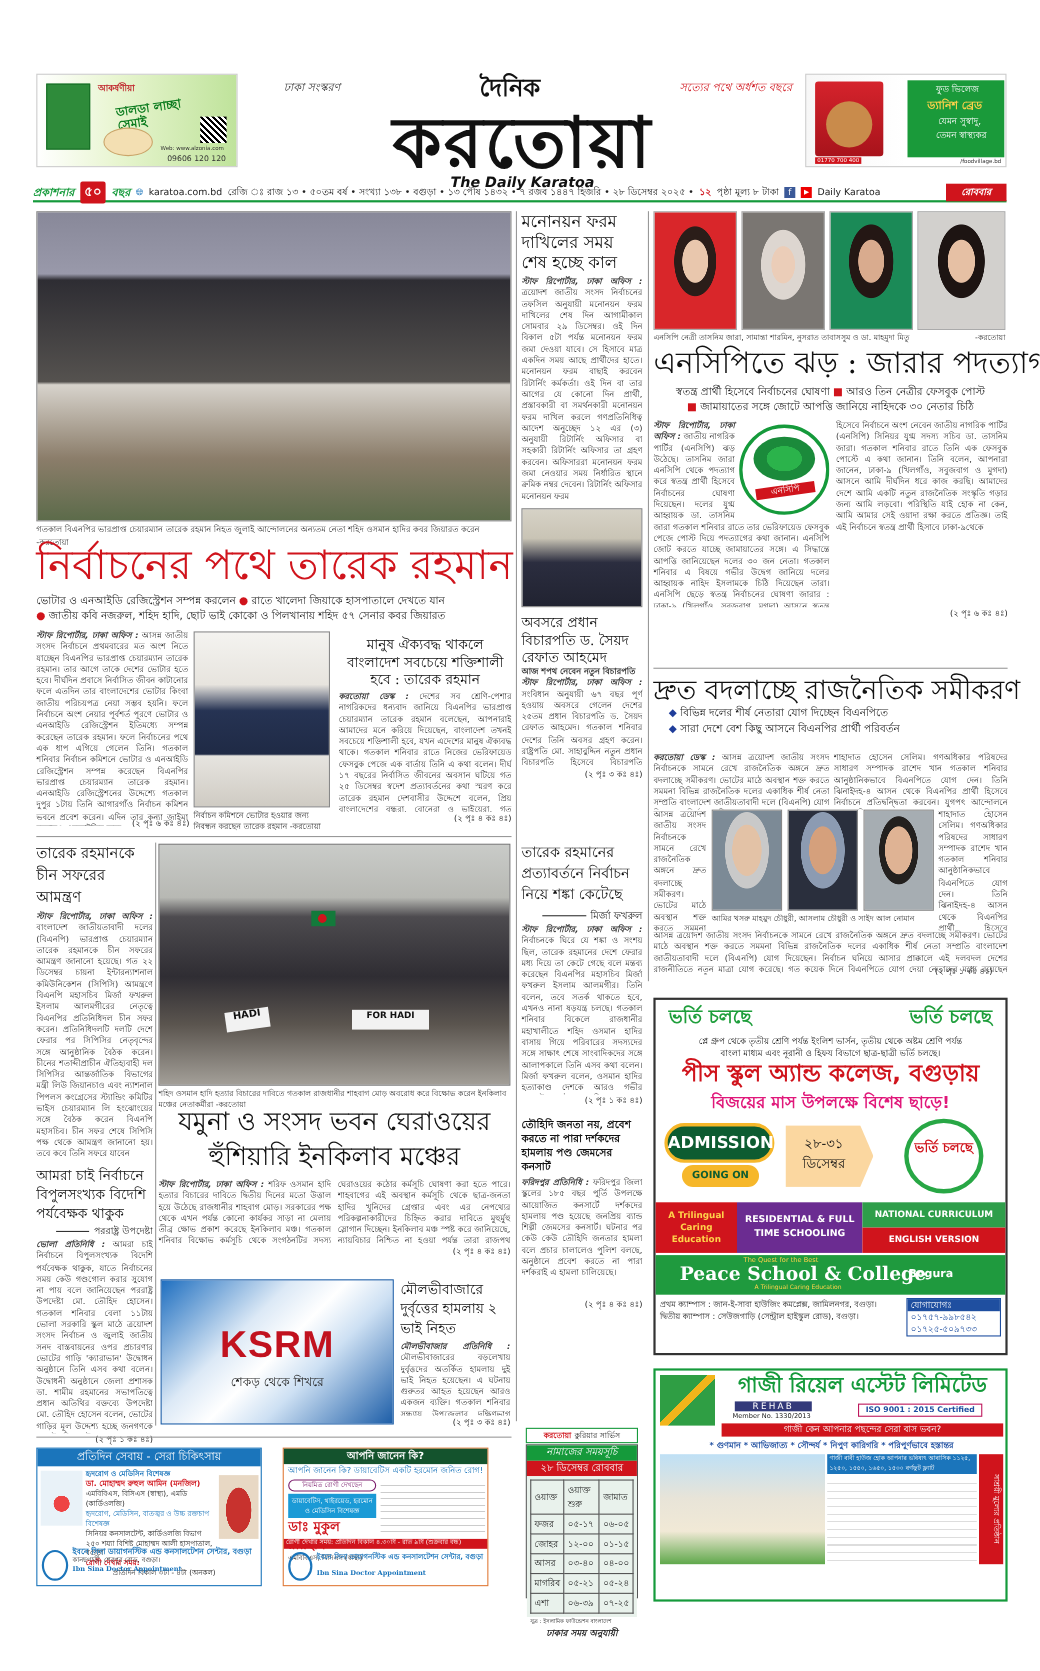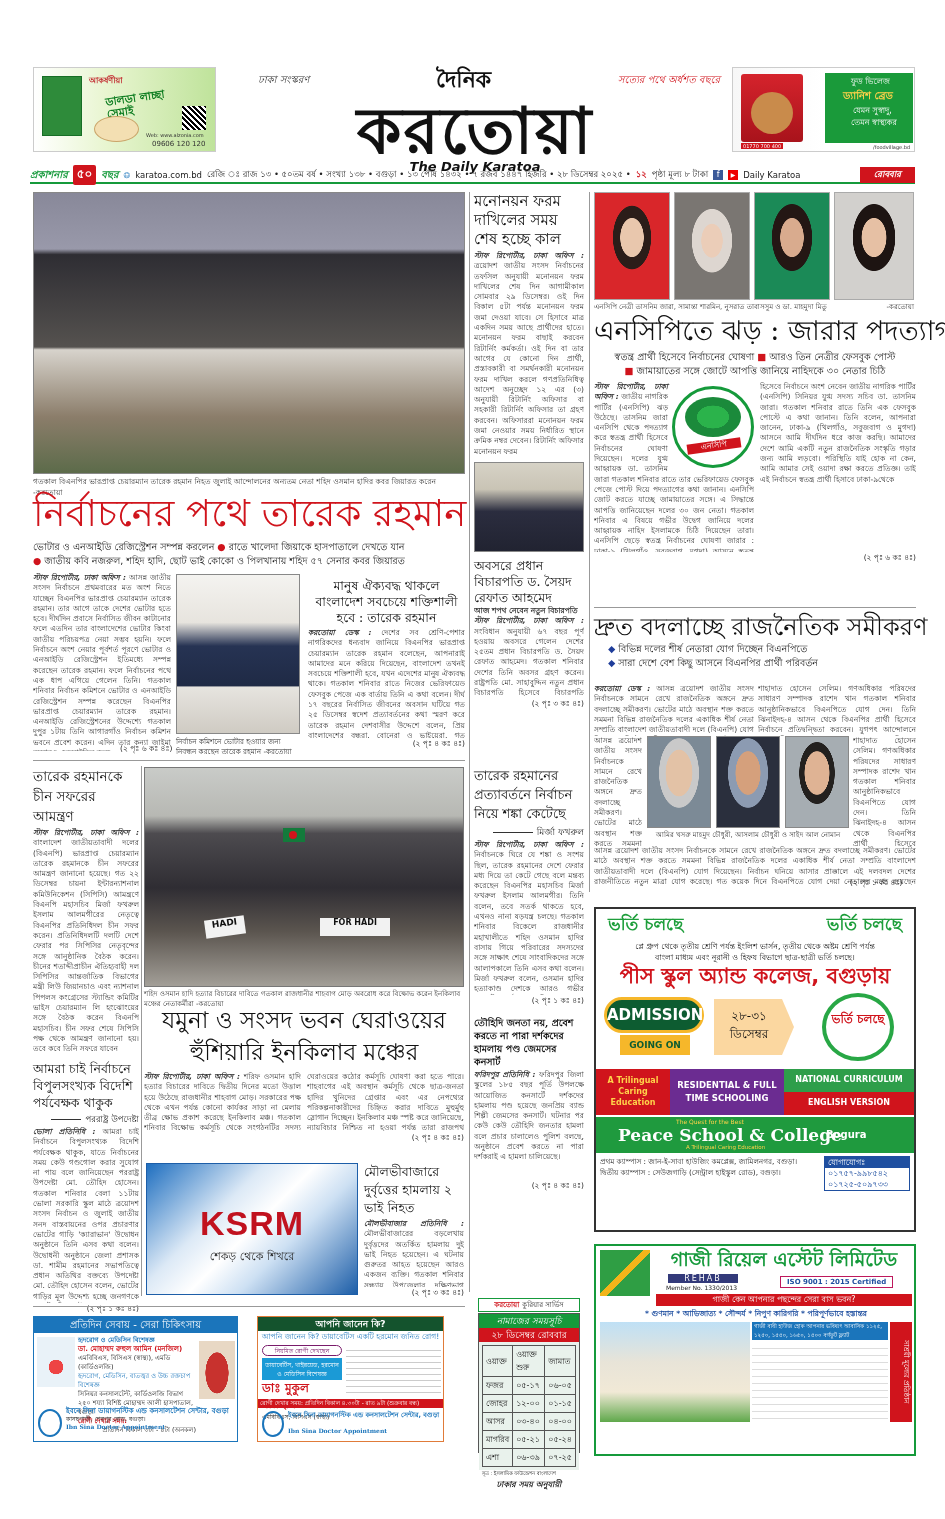--- a/index.html
+++ b/index.html
@@ -184,21 +184,21 @@
 </div>
 <div class="abs body-text" style="left:758px;top:684px;width:158px;height:52px;overflow:hidden">
   <span>শাহাদাত হোসেন সেলিম। গণঅধিকার পরিষদের সাধারণ সম্পাদক রাশেদ খান গতকাল শনিবার আনুষ্ঠানিকভাবে বিএনপিতে যোগ দেন। তিনি ঝিনাইদহ-৪ আসন থেকে বিএনপির প্রার্থী হিসেবে নির্বাচনে প্রতিদ্বন্দ্বিতা করবেন। যুগপৎ আন্দোলনে থাকা শরিকদের সঙ্গে আসন সমঝোতার অংশ হিসেবে বিএনপি ঝিনাইদহ৪ আসনটি রাশেদ খানকে এবং পটুয়াখালী-৩ আসনটি গণঅধিকার পরিষদের সভাপতি নুরুল হক নুরকে ছেড়ে দেয়। নির্বাচন কমিশনের নতুন বিধিমালা অনুযায়ী জোটভুক্ত প্রার্থীদের নিজ নিজ দলীয় প্রতীকে নির্বাচন করার কথা থাকলেও, নির্বাচনি কৌশলের অংশ হিসেবে</span>
 </div>
 <div class="abs body-text" style="left:594px;top:736px;width:48px;height:110px;overflow:hidden">
   <span>আসন্ন ত্রয়োদশ জাতীয় সংসদ নির্বাচনকে সামনে রেখে রাজনৈতিক অঙ্গনে দ্রুত বদলাচ্ছে সমীকরণ। ভোটের মাঠে অবস্থান শক্ত করতে সমমনা বিভিন্ন রাজনৈতিক দলের একাধিক শীর্ষ নেতা সম্প্রতি বাংলাদেশ জাতীয়তাবাদী দলে (বিএনপি) যোগ দিয়েছেন। নির্বাচন ঘনিয়ে আসার প্রাক্কালে এই দলবদল দেশের রাজনীতিতে নতুন মাত্রা যোগ করেছে। গত কয়েক দিনে বিএনপিতে যোগ দেয়া নেতাদের মধ্যে রয়েছেন গণঅধিকার পরিষদের প্রতিষ্ঠাতা সাধারণ সম্পাদক রাশেদ খান, লিবারেল ডেমোক্রেটিক পার্টির (এলডিপি) মহাসচিব ড. রেদোয়ান আহমেদ, বাংলাদেশ জাতীয় দলের চেয়ারম্যান সৈয়দ এহসানুল হুদা এবং এলডিপির প্রেসিডিয়াম সদস্য</span>
 </div>
 <div class="abs photo" style="left:647px;top:736px;width:64px;height:92px;background:radial-gradient(ellipse at 50% 40%,#e3c2a6 0 30%,#c9c9c9 31% 45%,#7c8a96 46% 100%)"></div>
 <div class="abs photo" style="left:716px;top:736px;width:64px;height:92px;background:radial-gradient(ellipse at 50% 40%,#d5a07c 0 28%,#8c9bb2 29% 45%,#2a2f3d 46% 100%)"></div>
 <div class="abs photo" style="left:785px;top:736px;width:64px;height:92px;background:radial-gradient(ellipse at 50% 40%,#dfb394 0 28%,#23201e 29% 40%,#a6adb2 41% 100%)"></div>
-<div class="abs caption" style="left:647px;top:830px;width:202px;font-size:7px;text-align:center">আমির খসরু মাহমুদ চৌধুরী, আসলাম চৌধুরী ও সাইদ আল নোমান</div>
+<div class="abs caption" style="left:647px;top:830px;width:202px;font-size:7px;">আমির খসরু মাহমুদ চৌধুরী, আসলাম চৌধুরী ও সাইদ আল নোমান</div>
 <div class="abs body-text" style="left:853px;top:736px;width:63px;height:110px;overflow:hidden">
   <span>শাহাদাত হোসেন সেলিম। গণঅধিকার পরিষদের সাধারণ সম্পাদক রাশেদ খান গতকাল শনিবার আনুষ্ঠানিকভাবে বিএনপিতে যোগ দেন। তিনি ঝিনাইদহ-৪ আসন থেকে বিএনপির প্রার্থী হিসেবে নির্বাচনে প্রতিদ্বন্দ্বিতা করবেন। যুগপৎ আন্দোলনে থাকা শরিকদের সঙ্গে আসন সমঝোতার অংশ হিসেবে বিএনপি ঝিনাইদহ৪ আসনটি রাশেদ খানকে এবং পটুয়াখালী-৩ আসনটি গণঅধিকার পরিষদের সভাপতি নুরুল হক নুরকে ছেড়ে দেয়। নির্বাচন কমিশনের নতুন বিধিমালা অনুযায়ী জোটভুক্ত প্রার্থীদের নিজ নিজ দলীয় প্রতীকে নির্বাচন করার কথা থাকলেও, নির্বাচনি কৌশলের অংশ হিসেবে</span>
 </div>
 <div class="abs body-text" style="left:594px;top:846px;width:322px;height:40px;overflow:hidden">
   <span>আসন্ন ত্রয়োদশ জাতীয় সংসদ নির্বাচনকে সামনে রেখে রাজনৈতিক অঙ্গনে দ্রুত বদলাচ্ছে সমীকরণ। ভোটের মাঠে অবস্থান শক্ত করতে সমমনা বিভিন্ন রাজনৈতিক দলের একাধিক শীর্ষ নেতা সম্প্রতি বাংলাদেশ জাতীয়তাবাদী দলে (বিএনপি) যোগ দিয়েছেন। নির্বাচন ঘনিয়ে আসার প্রাক্কালে এই দলবদল দেশের রাজনীতিতে নতুন মাত্রা যোগ করেছে। গত কয়েক দিনে বিএনপিতে যোগ দেয়া নেতাদের মধ্যে রয়েছেন গণঅধিকার পরিষদের প্রতিষ্ঠাতা সাধারণ সম্পাদক রাশেদ খান, লিবারেল ডেমোক্রেটিক পার্টির (এলডিপি) মহাসচিব ড. রেদোয়ান আহমেদ, বাংলাদেশ জাতীয় দলের চেয়ারম্যান সৈয়দ এহসানুল হুদা এবং এলডিপির প্রেসিডিয়াম সদস্য</span>
 </div>
 <div class="abs cont" style="left:850px;top:877px">(২ পৃঃ ১ কঃ ৪ঃ)</div>
 
 <div class="abs" style="left:33px;top:766px;width:106px">
   <div class="h-black" style="font-size:13.5px;line-height:20px">তারেক রহমানকে চীন সফরের আমন্ত্রণ</div>
@@ -277,23 +277,24 @@
 <div class="abs ad-box" style="left:594px;top:907px;width:322px;height:325px;border:2px solid #333;background:#fff">
   <div style="display:flex;justify-content:space-between;padding:2px 12px 0;font-size:17px;color:#1e9e3b;font-weight:bold">
     <span>ভর্তি চলছে</span>
     <span>ভর্তি চলছে</span>
   </div>
   <div style="text-align:center;font-size:7.8px;line-height:11px;margin-top:2px;color:#111">
     <div>প্লে গ্রুপ থেকে তৃতীয় শ্রেণি পর্যন্ত ইংলিশ ভার্সন, তৃতীয় থেকে অষ্টম শ্রেণি পর্যন্ত</div>
     <div>বাংলা মাধ্যম এবং নূরানী ও হিফয বিভাগে ছাত্র-ছাত্রী ভর্তি চলছে।</div>
   </div>
   <div style="text-align:center;font-size:21px;color:#d0141c;font-weight:bold;line-height:26px">পীস স্কুল অ্যান্ড কলেজ, বগুড়ায়</div>
+  <div style="text-align:center;font-size:15px;color:#e0187a;font-weight:bold;line-height:22px;margin-top:2px">বিজয়ের মাস উপলক্ষে বিশেষ ছাড়ে!</div>
   <div style="position:relative;height:74px;margin-top:4px">
     <div style="position:absolute;left:8px;top:4px;width:100px;height:36px;background:#0d5c31;border:3px solid #f6b72a;border-radius:18px;color:#fff;font-weight:bold;font-size:15px;text-align:center;line-height:30px">ADMISSION</div>
-    <div style="position:absolute;left:24px;top:42px;width:70px;height:20px;background:#f6b72a;border-radius:0;color:#0d5c31;font-weight:bold;font-size:9px;text-align:center;line-height:20px">GOING ON</div>
+    <div style="position:absolute;left:24px;top:42px;width:70px;height:20px;background:#f6b72a;border-radius:10px;color:#0d5c31;font-weight:bold;font-size:9px;text-align:center;line-height:20px">GOING ON</div>
     <div style="position:absolute;left:118px;top:6px;width:80px;height:56px;background:#fbd7a0;clip-path:polygon(0 0,85% 0,100% 50%,85% 100%,0 100%);font-size:12px;color:#111;text-align:center;padding-top:8px;line-height:18px;padding-right:10px">২৮-৩১ ডিসেম্বর</div>
     <div style="position:absolute;left:226px;top:0;width:72px;height:68px;border-radius:50%;border:4px solid #28a745;background:#fff;color:#d0141c;font-weight:bold;font-size:12px;text-align:center;line-height:16px;padding-top:14px">ভর্তি চলছে</div>
   </div>
   <div style="display:flex;height:46px;margin-top:2px">
     <div style="width:74px;background:#d0141c;color:#ffd24a;font-size:8px;font-weight:bold;text-align:center;padding-top:6px;line-height:11px">A Trilingual Caring Education</div>
     <div style="width:114px;background:#6b2c91;color:#fff;font-size:8.5px;font-weight:bold;text-align:center;padding-top:10px;line-height:13px">RESIDENTIAL &amp; FULL TIME SCHOOLING</div>
     <div style="flex:1;display:flex;flex-direction:column">
       <div style="flex:1;background:#2e9e4a;color:#fff;font-size:8px;font-weight:bold;text-align:center;line-height:22px">NATIONAL CURRICULUM</div>
       <div style="flex:1;background:#d0141c;color:#fff;font-size:8px;font-weight:bold;text-align:center;line-height:22px">ENGLISH VERSION</div>
     </div>

